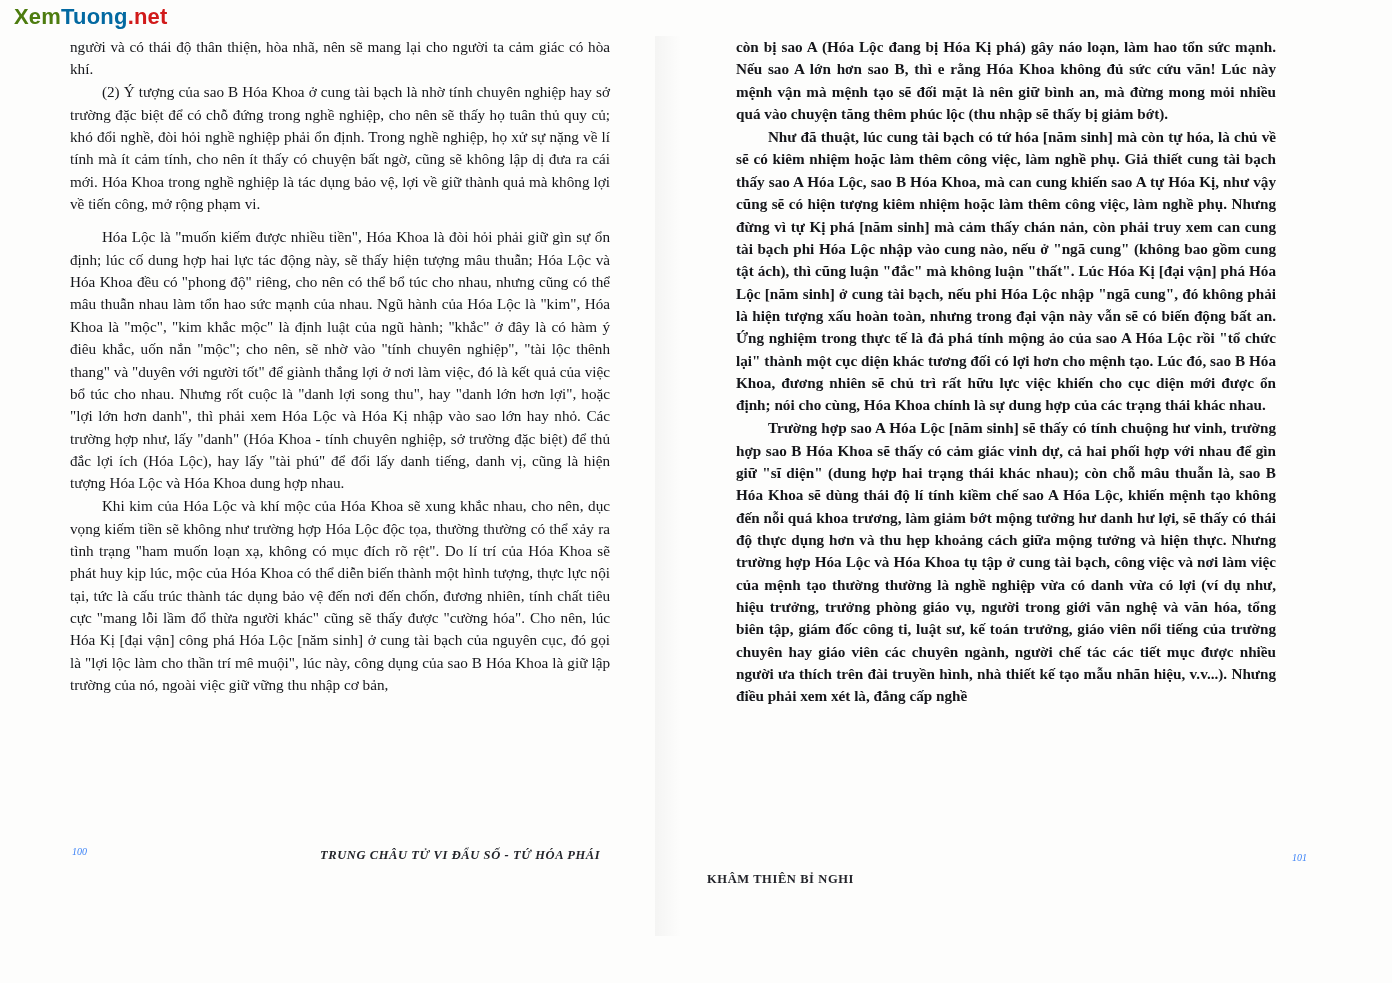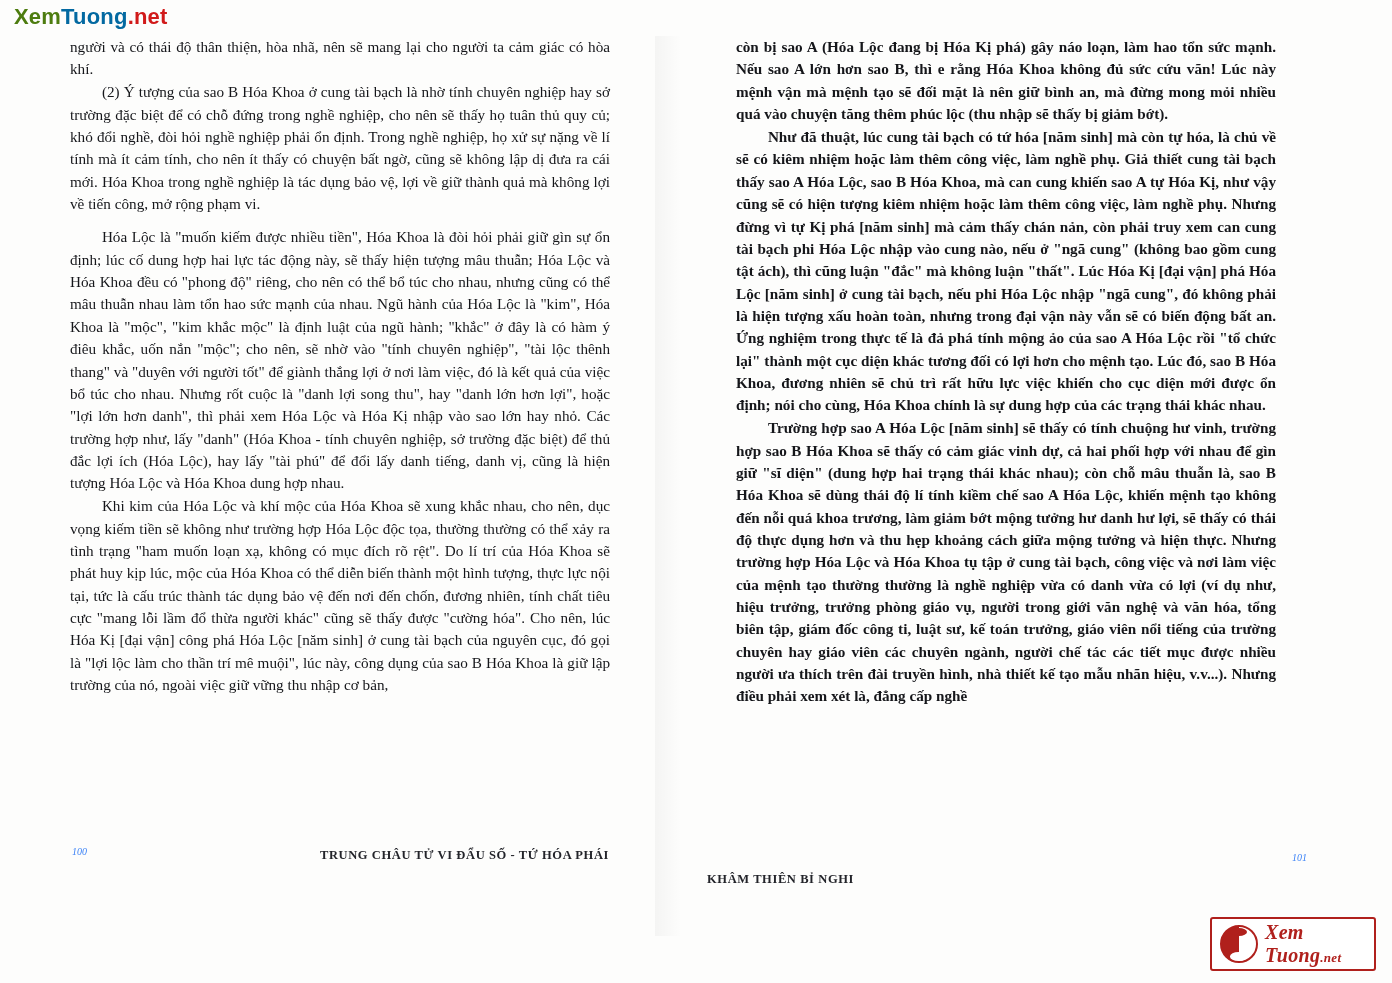--- a/index.html
+++ b/index.html
@@ -69,21 +69,21 @@
   .folio-left  { left: 72px;  top: 846px; }
   .folio-right { left: 1292px; top: 852px; }
   .runhead {
     position: absolute;
     font-size: 12.5px;
     letter-spacing: 0.6px;
     color: #23242a;
     font-family: "Liberation Serif", serif;
     font-weight: bold;
   }
-  .runhead-left  { left: 320px; top: 848px; }
+  .runhead-left  { left: 320px; top: 848px; font-style: italic; }
   .runhead-right { left: 707px; top: 856px; margin-top: 16px; }
 
   
   .logo {
     position: absolute;
     right: 16px;
     bottom: 12px;
     width: 166px;
     height: 54px;
     border: 2px solid #b0201c;
@@ -163,18 +163,14 @@
   </div>
 
   <div class="gutter"></div>
 
   <div class="folio folio-left">100</div>
   <div class="runhead runhead-left">TRUNG CHÂU TỬ VI ĐẨU SỐ - TỨ HÓA PHÁI</div>
 
   <div class="runhead runhead-right">KHÂM THIÊN BỈ NGHI</div>
   <div class="folio folio-right">101</div>
 
-  <div class="logo">
-    <span class="yy"></span>
-    <span class="logo-text"><span>Xem Tuong</span><span class="dom">.net</span></span>
-  </div>
 
 </div>
 
 </body></html>

